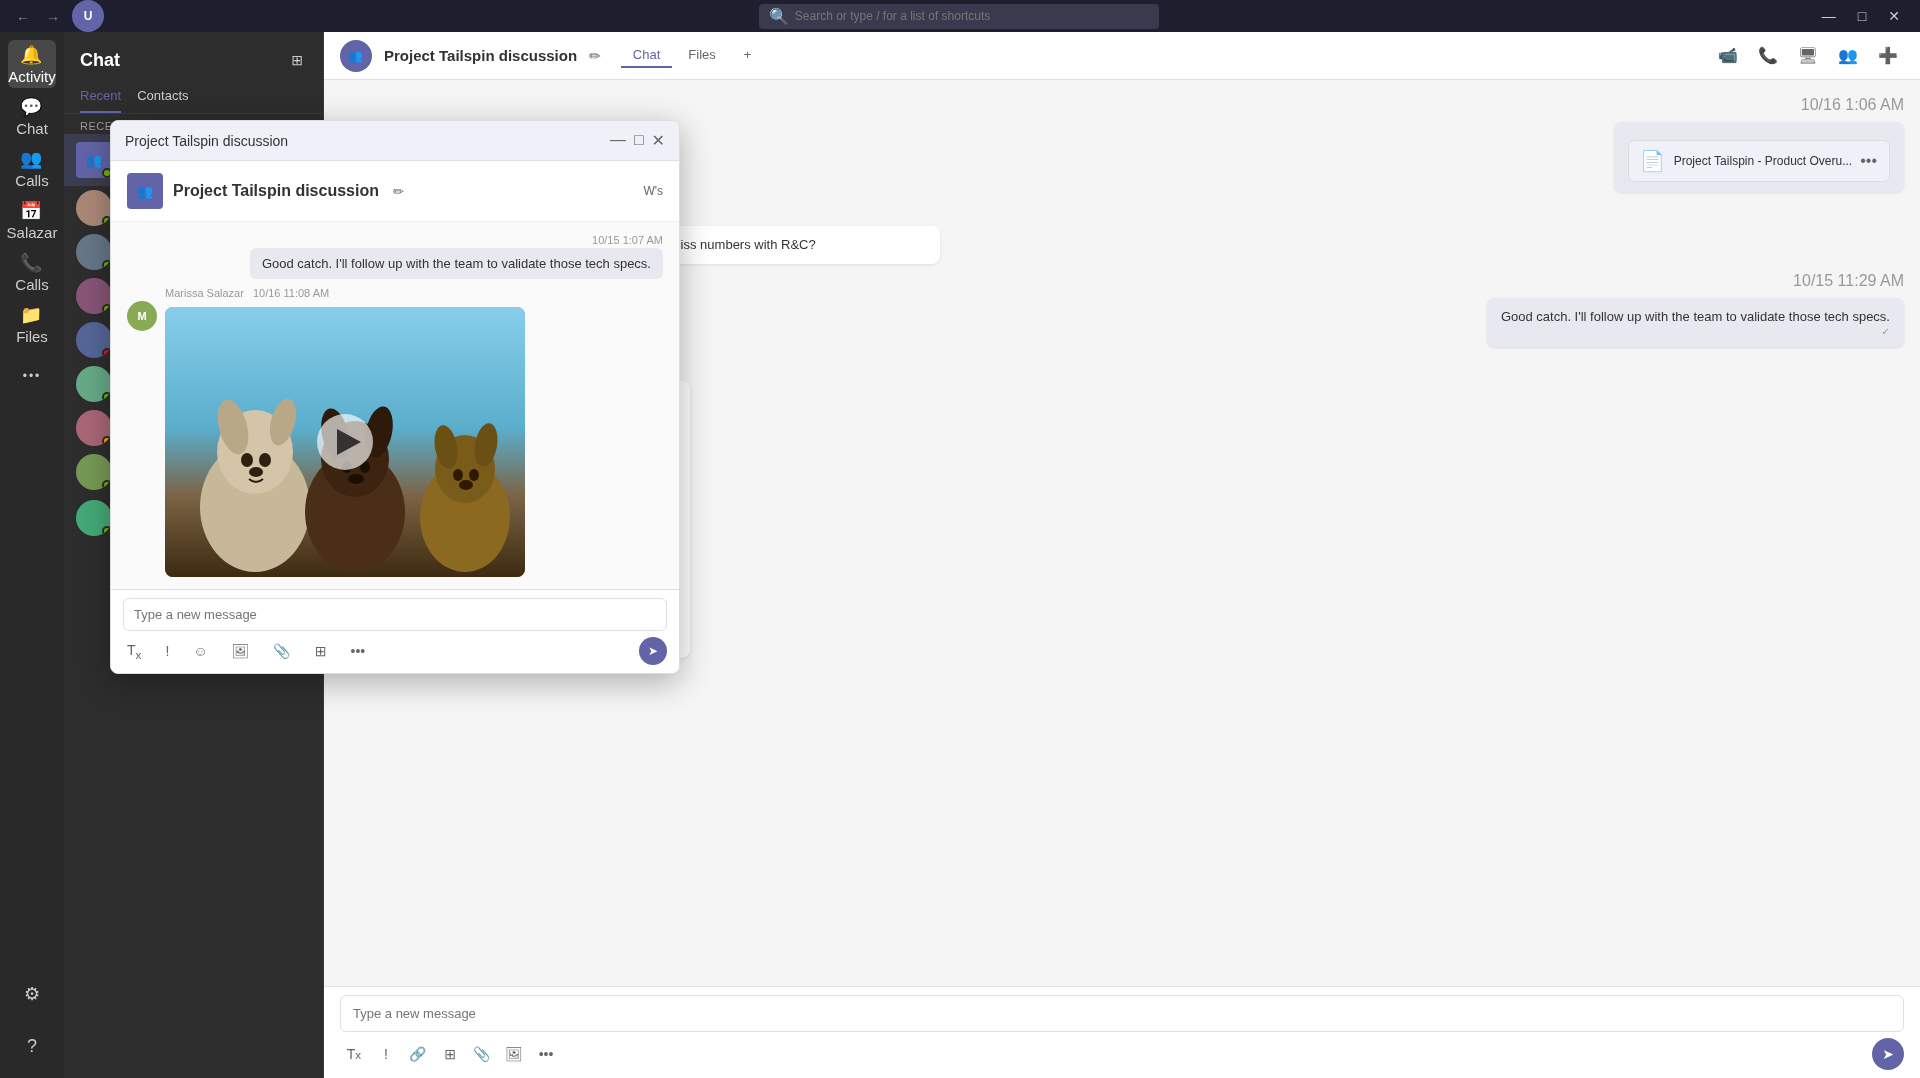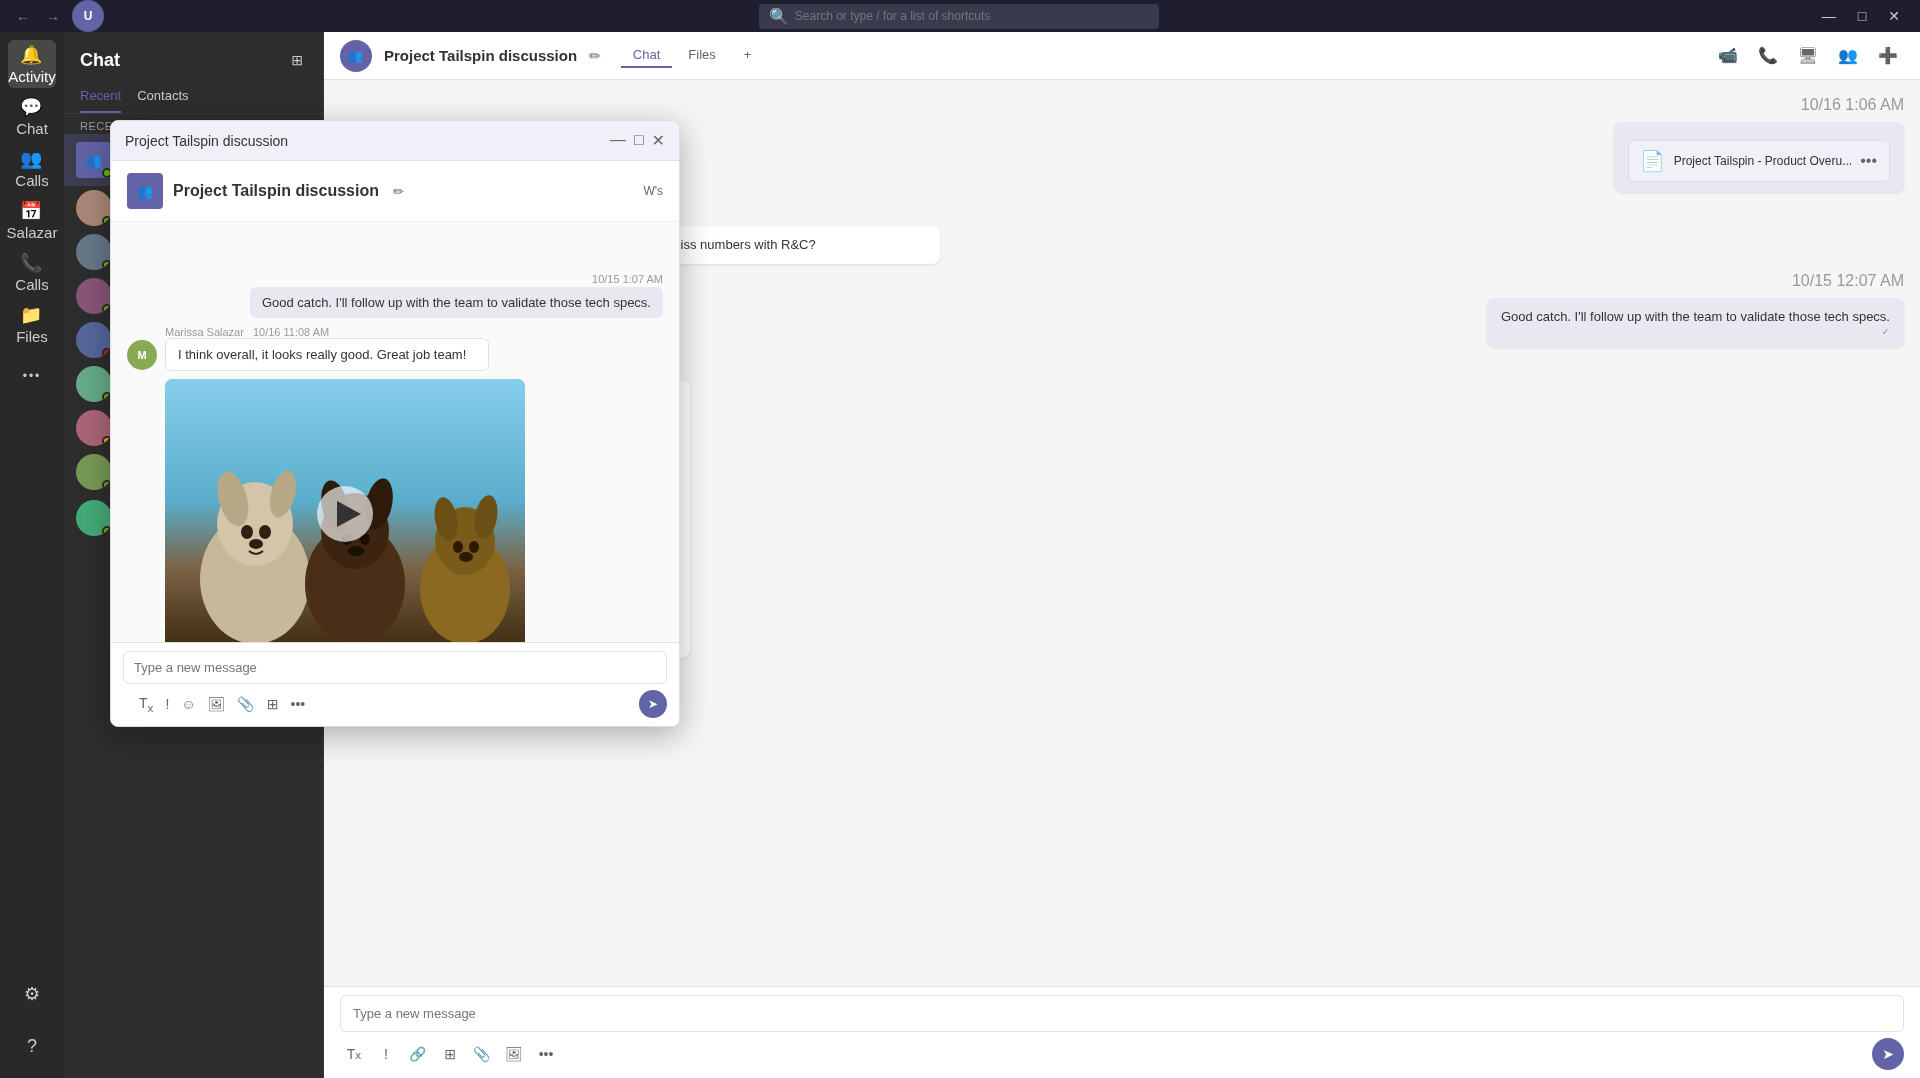--- a/index.html
+++ b/index.html
@@ -391,22 +391,21 @@
       border-radius: 6px;
       padding: 8px 10px;
       font-size: 13px;
       color: #999;
       outline: none;
     }
     .popup-compose-toolbar {
       display: flex;
       align-items: center;
       padding: 6px 0 0;
-      gap: 4px;
-      margin-left: 12px;
+      gap: 16px;
     }
     .popup-compose-btn {
       color: #666;
       font-size: 14px;
       cursor: pointer;
       padding: 2px 4px;
     }
     .popup-send-btn {
       margin-left: auto;
       width: 28px;
@@ -625,21 +624,21 @@
 
 
       <div class="message-group">
         <div class="message-timestamp">10/15 1:00 AM</div>
         <div class="message-bubble" style="max-width: 600px;">
           <div class="message-text">...down on the graph seems a little high. Can we verify thiss numbers with R&amp;C?</div>
         </div>
       </div>
 
       <div class="message-group" style="align-items: flex-end;">
-        <div class="message-timestamp">10/15 12:07 AM</div>
+        <div class="message-timestamp">10/15 11:29 AM</div>
         <div class="message-bubble outgoing">
           <div class="message-text">Good catch. I'll follow up with the team to validate those tech specs.</div>
           <span style="font-size:10px; color:#999; float:right;">✓</span>
         </div>
       </div>
 
       <div class="message-group">
         <div class="message-timestamp">10/16 11:00 AM</div>
         <div class="message-bubble" style="max-width: 350px;">
           <div class="message-text">...looks really good. Great job team!</div>
@@ -709,39 +708,36 @@
       <div class="chat-avatar group" style="background: #6264a7; width:36px; height:36px; border-radius:4px; font-size:13px;">
         <span>👥</span>
       </div>
       <span class="popup-chat-name">Project Tailspin discussion</span>
       <span style="color:#666; cursor:pointer; font-size:13px; margin-left:4px;">✏</span>
       <span style="margin-left: auto; font-size: 12px; color: #666;">W's</span>
     </div>
 
     <div class="popup-messages">
 
-      <div class="popup-message" style="align-items: flex-end; margin-top: 39px;">
+      <div class="popup-message" style="align-items: flex-end;">
         <div class="popup-msg-meta">
           <span>10/15 1:07 AM</span>
         </div>
         <div class="popup-msg-bubble">
           <span>Good catch. I'll follow up with the team to validate those tech specs.</span>
         </div>
       </div>
 
       <div class="popup-message" style="align-items: flex-start;">
         <div style="display:flex; align-items: flex-start; gap: 8px;">
           <div class="chat-avatar" style="width:30px;height:30px;background:#8a5; font-size:11px; border-radius:50%; flex-shrink:0; display:flex; align-items:center; justify-content:center; color:white; margin-top:14px;">M</div>
           <div>
             <div class="popup-msg-meta">
               <span>Marissa Salazar</span>
               <span style="margin-left:6px;">10/16 11:08 AM</span>
-            </div>
-            <div class="popup-msg-bubble other">
-              <span>I think overall, it looks really good. Great job team!</span>
             </div>
 
             <div class="dog-image-container" style="margin-top:8px;">
               <svg width="360" height="270" viewBox="0 0 360 270" xmlns="http://www.w3.org/2000/svg">
                 <defs>
                   <linearGradient id="sky1" x1="0" y1="0" x2="0" y2="1">
                     <stop offset="0%" stop-color="#87ceeb"></stop>
                     <stop offset="45%" stop-color="#5aaecc"></stop>
                     <stop offset="70%" stop-color="#7b6345"></stop>
                     <stop offset="100%" stop-color="#3d2a10"></stop>

